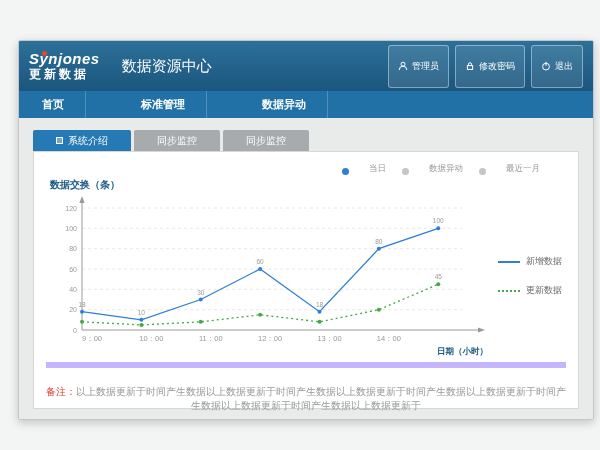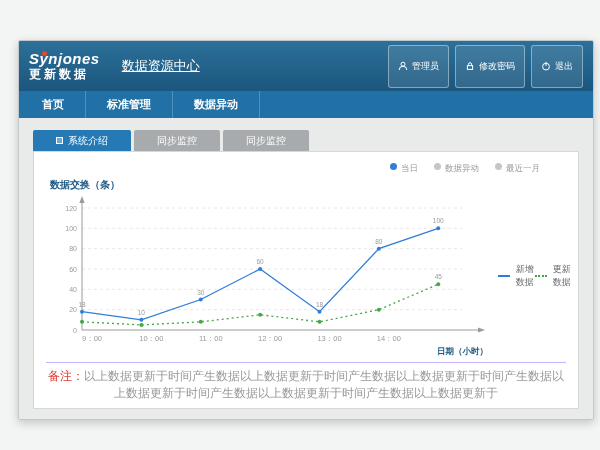--- a/index.html
+++ b/index.html
@@ -12,61 +12,61 @@
             display:flex; flex-direction:column; }
 
   
   .topbar { height:50px; flex:0 0 50px; background:linear-gradient(#2c7099,#1b567e);
             display:flex; align-items:center; padding:0 10px; }
   .logo { line-height:1.15; position:relative; padding-right:14px; }
   .logo-en { font-size:15px; font-weight:bold; font-style:italic; color:#fff; letter-spacing:0.5px; }
   .logo-dot { position:absolute; left:13px; top:1px; width:5px; height:5px;
               background:#e8452c; border-radius:50%; }
   .logo-cn { font-size:12px; color:#fff; font-weight:bold; letter-spacing:3px; }
-  .app-title { color:#fff; font-size:13px; margin-left:8px;text-decoration:underline; }
+  .app-title { color:#fff; font-size:15px; margin-left:8px; }
   .actions { margin-left:auto; display:flex; gap:6px; }
   .hbtn { display:flex; align-items:center; gap:4px; background:rgba(255,255,255,0.10);
           border:1px solid rgba(255,255,255,0.40); color:#fff; font-size:9px;
           padding:14px 9px; border-radius:3px; cursor:pointer;
           font-family:"Liberation Sans", sans-serif; }
   .hbtn svg { display:block; }
 
   
-  .navbar { height:27px; flex:0 0 27px; background:#2171a6; display:flex; align-items:stretch; padding-left:2px; }
+  .navbar { height:27px; flex:0 0 27px; background:#2171a6; display:flex; align-items:stretch; padding-left:2px;gap:34px; }
   .nav-item { color:#fff; font-size:11px; font-weight:bold; padding:0 21px; line-height:27px;
               border-right:1px solid rgba(255,255,255,0.22); cursor:pointer; }
 
   
   .content { flex:1; background:#e9eaea; padding:12px 14px 0; }
   .tabs { display:flex; gap:3px; }
   .tab { height:21px; padding:0 23px; font-size:10px; color:#fff; background:#a7abad;
          border-radius:2px 2px 0 0; display:flex; align-items:center; gap:5px; cursor:pointer; }
   .tab.active { background:#2579b5; }
   .tab-icon { width:7px; height:7px; border:1px solid #fff; background:rgba(255,255,255,0.35); }
 
   .card { background:#fff; border:1px solid #d6d8d8; padding:6px 12px 10px; height:258px; }
 
   .range-legend { display:flex; justify-content:flex-end; gap:16px; font-size:8.5px;
                   color:#999; padding:5px 26px 2px 0; }
-  .range-item { display:flex; align-items:flex-start; gap:4px; cursor:pointer; }
+  .range-item { display:flex; align-items:flex-end; gap:20px; cursor:pointer; }
   .dot { width:7px; height:7px; border-radius:50%; background:#c6c6c6; }
   .range-item.active .dot { background:#2f7ed8; }
 
   .y-title { font-size:10px; font-weight:bold; color:#1b5a86; margin:1px 0 0 4px; }
 
   .chart-row { display:flex; align-items:center; }
   svg.chart { width:452px; height:168px; flex:0 0 452px; }
   svg text { font-family:"Liberation Sans", sans-serif; }
-  .series-legend { display:flex; flex-direction:row; font-size:9px; color:#666; }
+  .series-legend { display:flex; flex-direction:column; gap:16px; font-size:9px; color:#666; }
   .series-item { display:flex; align-items:center; gap:6px; cursor:pointer; }
   .line-sample { display:inline-block; width:22px; height:0; border-top:2px solid #2f7ed8; }
   .line-sample.dashed { border-top:2px dotted #45a747; }
 
-  .note { border-top:1px solid #c4b5fd; margin-top:2px; padding-top:5px;
-          text-align:center; font-size:12px; color:#999; }
+  .note { border-top:6px solid #c4b5fd; margin-top:2px; padding-top:17px;
+          text-align:center; font-size:10px; color:#999; }
   .note-label { color:#e03c31; }
 </style>
 </head>
 <body>
 
 <div class="window">
 
   <header class="topbar">
     <div class="logo">
       <span class="logo-dot"></span>

